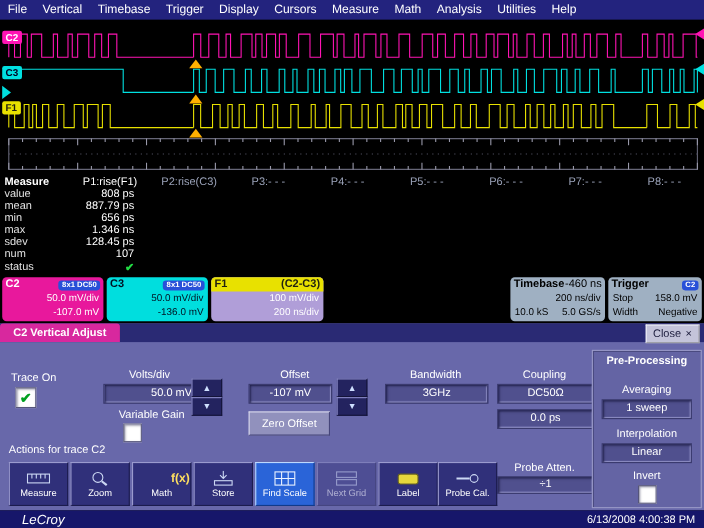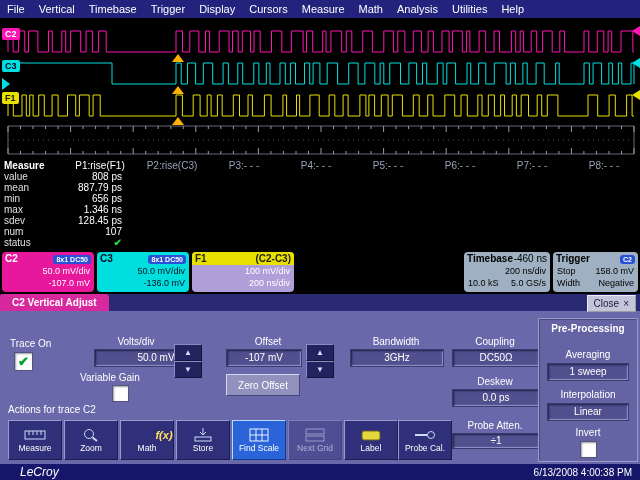--- a/index.html
+++ b/index.html
@@ -54,21 +54,21 @@
   .dfield{position:absolute;height:16px;background:#50508e;color:#fff;font-size:10px;text-align:center;line-height:16px;border:1px solid #3a3a6e;box-shadow:inset 1px 1px 2px #20204a,inset -1px -1px 1px #9a9ad0;}
   .cb{position:absolute;background:#fff;border:1px solid #55557a;box-shadow:inset 1px 1px 2px #99a;display:flex;align-items:center;justify-content:center;color:#00a020;font-weight:bold;}
   .spin{position:absolute;width:26px;height:15px;background:#23235f;border:1px solid;border-color:#8a8ac8 #14143a #14143a #8a8ac8;color:#cfe0ff;font-size:8px;display:flex;align-items:center;justify-content:center;}
   .raised{position:absolute;background:#9191bd;border:1px solid;border-color:#d6d6ec #45457a #45457a #d6d6ec;color:#fff;font-size:10px;display:flex;align-items:center;justify-content:center;}
   .panel{position:absolute;left:538px;top:24px;width:98px;height:142px;border:1px solid #9a9ac8;box-shadow:inset 1px 1px 0 #4a4a80;background:#6464a4;}
   .panel .ptitle{position:absolute;top:4px;left:0;width:100%;text-align:center;font-weight:bold;color:#fff;font-size:10px;}
   .abtn{position:absolute;top:126px;width:52px;height:38px;background:#30307a;border:1px solid;border-color:#9a9ace #1c1c4e #1c1c4e #9a9ace;color:#fff;display:flex;flex-direction:column;align-items:center;justify-content:center;gap:1px;}
   .abtn .alabel{font-size:8.5px;white-space:nowrap;}
   .abtn.hl{background:#2a64d8;border-color:#bcd8ff #123a8a #123a8a #bcd8ff;}
   .abtn.dis{opacity:.45;}
-  .fx{font-style:italic;font-weight:bold;font-size:11px;color:#ffe060;line-height:14px;margin-left:34px;}
+  .fx{font-weight:bold;font-size:11px;color:#ffe060;line-height:14px;margin-left:34px;}
 
   
   .statusbar{position:absolute;top:464px;left:0;width:640px;height:16px;background:#16166a;display:flex;align-items:center;color:#fff;font-size:10px;}
   .brand{font-style:italic;font-weight:normal;font-size:12px;padding-left:20px;color:#fff;}
   .datetime{margin-left:auto;padding-right:8px;}
 </style>
 </head>
 <body>
 
 <div class="screen">
@@ -218,41 +218,41 @@
 
     <div class="dlabel ctr" style="left:94px;top:42px;width:84px;">Volts/div</div>
     <div class="dfield" style="left:94px;top:55px;width:74px;padding-left:24px;">50.0 mV</div>
     <div class="spin" style="left:174px;top:50px;">
         <span>▲</span>
       </div>
     <div class="spin" style="left:174px;top:67px;">
         <span>▼</span>
       </div>
 
-    <div class="dlabel" style="left:80px;top:78px;text-align:right;">Variable Gain</div>
+    <div class="dlabel" style="left:108px;top:78px;text-align:right;">Variable Gain</div>
     <div class="cb" style="left:112px;top:91px;width:15px;height:15px;"></div>
 
     <div class="dlabel ctr" style="left:226px;top:42px;width:84px;">Offset</div>
     <div class="dfield" style="left:226px;top:55px;width:74px;">-107 mV</div>
     <div class="spin" style="left:306px;top:50px;">
         <span>▲</span>
       </div>
     <div class="spin" style="left:306px;top:67px;">
         <span>▼</span>
       </div>
     <div class="raised" style="left:226px;top:80px;width:72px;height:20px;">Zero Offset</div>
 
     <div class="dlabel ctr" style="left:348px;top:42px;width:96px;">Bandwidth</div>
     <div class="dfield" style="left:350px;top:55px;width:92px;">3GHz</div>
 
     <div class="dlabel ctr" style="left:450px;top:42px;width:90px;">Coupling</div>
     <div class="dfield" style="left:452px;top:55px;width:86px;">DC50Ω</div>
 
     <div class="dlabel ctr" style="left:450px;top:82px;width:90px;">Deskew</div>
-    <div class="dfield" style="left:452px;top:95px;width:86px;">0.0 ps</div>
+    <div class="dfield" style="left:452px;top:78px;width:86px;">0.0 ps</div>
 
     <div class="dlabel ctr" style="left:450px;top:126px;width:90px;">Probe Atten.</div>
     <div class="dfield" style="left:452px;top:139px;width:86px;height:14px;line-height:14px;">÷1</div>
 
     <div class="panel">
       <div class="ptitle">Pre-Processing</div>
       <div class="dlabel ctr" style="left:0;top:30px;width:98px;">Averaging</div>
       <div class="dfield" style="left:8px;top:44px;width:80px;">1 sweep</div>
       <div class="dlabel ctr" style="left:0;top:70px;width:98px;">Interpolation</div>
       <div class="dfield" style="left:8px;top:84px;width:80px;">Linear</div>

